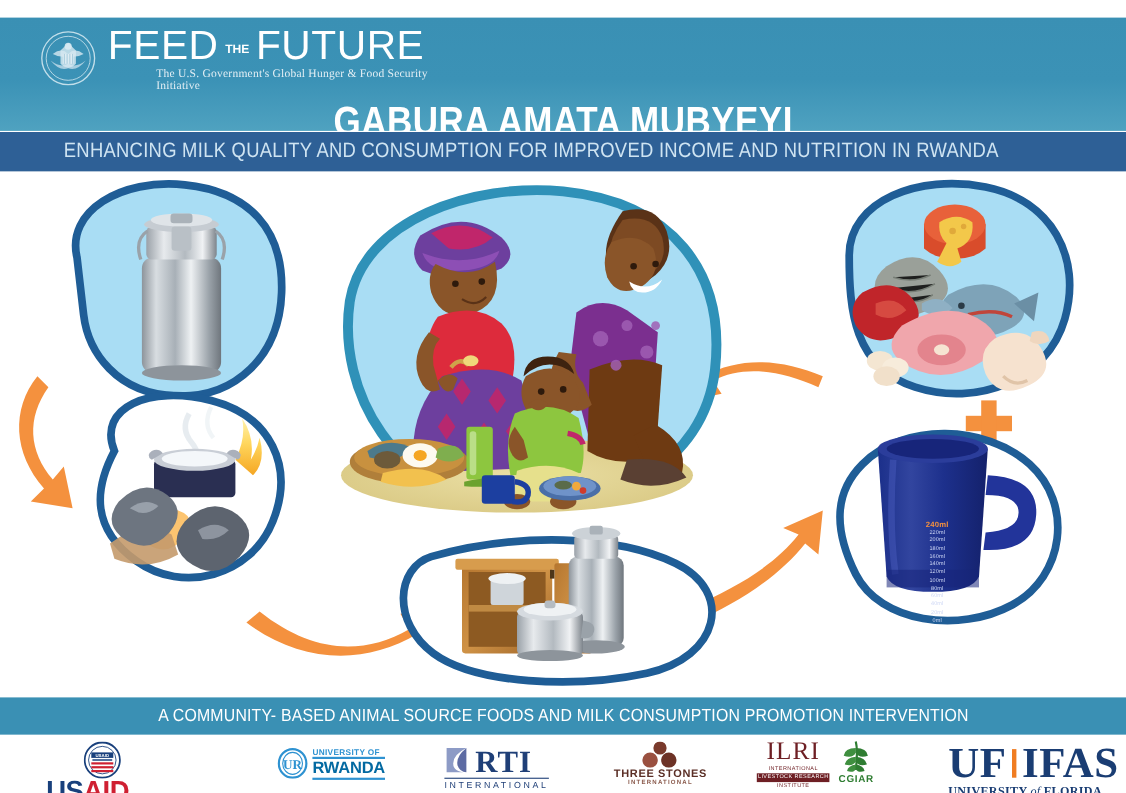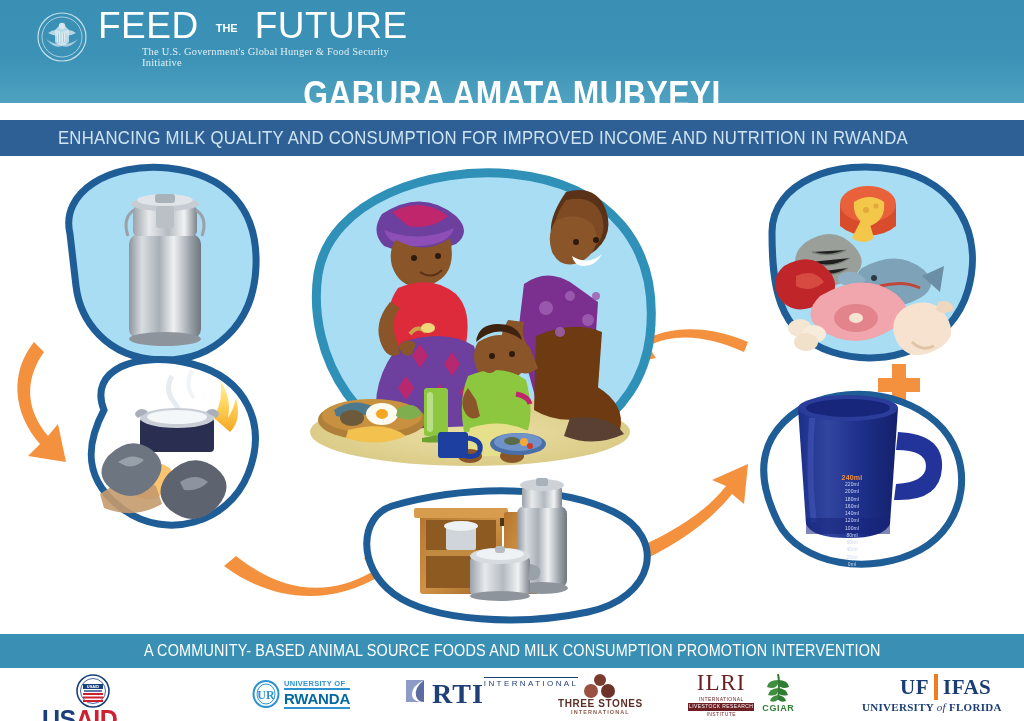--- a/index.html
+++ b/index.html
@@ -1,28 +1,28 @@
 <!DOCTYPE html>
 <html><head>
 <meta charset="utf-8">
 <style>
   html,body{margin:0;padding:0;background:#ffffff;}
   body{width:1024px;height:721px;overflow:hidden;font-family:"Liberation Sans",sans-serif;}
   .poster{position:relative;width:1024px;height:721px;background:#ffffff;}
 
   
-  .header-band{position:absolute;left:0;top:0;width:1024px;height:103px;
+  .header-band{position:absolute;left:0;top:16px;width:1024px;height:103px;
     background:linear-gradient(180deg,#3a90b4 0%,#3b92b6 55%,#4fa2c0 100%);}
   .ftf-logo{position:absolute;left:36px;top:8px;width:360px;height:58px;display:flex;align-items:center;}
   .seal{width:52px;height:52px;flex:0 0 52px;position:relative;opacity:.92;}
   .seal svg{display:block;}
   .ftf-text{margin-left:10px;}
   .ftf-words{display:flex;align-items:baseline;color:#ffffff;line-height:1;}
   .ftf-word{font-size:37px;font-weight:400;letter-spacing:.5px;font-family:"Liberation Sans",sans-serif;}
-  .ftf-the{display:inline-block;font-size:11px;font-weight:700;line-height:1.05;text-align:right;margin:0 17px;
+  .ftf-the{display:inline-block;font-size:11px;font-weight:700;line-height:1.05;text-align:right;margin:0 6px;
     transform:translateY(-6px);letter-spacing:0;}
   .ftf-the i{display:block;font-style:normal;}
   .ftf-tag{color:#e2eef4;font-family:"Liberation Serif",serif;font-size:10.5px;letter-spacing:.2px;margin-top:2px;margin-left:44px;}
 
   .main-title{position:absolute;left:0;top:74px;width:1024px;text-align:center;color:#ffffff;
     font-size:37px;font-weight:700;letter-spacing:.5px;transform:scaleX(.86);transform-origin:50% 50%;
     font-family:"Liberation Sans",sans-serif;}
   .subtitle-band{position:absolute;left:0;top:120px;width:1024px;height:36px;background:#2e6096;
     display:flex;align-items:center;}
   .subtitle-text{color:#cfe4f2;font-size:19px;font-weight:400;letter-spacing:.3px;
@@ -72,21 +72,21 @@
   .ilri-box{text-align:center;}
   .ilri-name{font-family:"Liberation Serif",serif;font-size:23px;color:#6e1f24;letter-spacing:1px;line-height:.95;}
   .ilri-sub{font-size:5px;color:#6e1f24;letter-spacing:.4px;line-height:1.5;margin-top:2px;}
   .ilri-sub .mid{background:#6e1f24;color:#fff;padding:0 1px;}
   .cgiar-box{text-align:center;margin-left:8px;}
   .cgiar-mark{width:26px;height:30px;margin:0 auto;}
   .cgiar-name{font-size:9px;font-weight:700;color:#2f7d32;letter-spacing:.6px;margin-top:1px;}
 
   
   .uf-row{display:flex;align-items:center;color:#1a3d73;font-family:"Liberation Serif",serif;
-    font-size:21px;font-weight:700;line-height:1;letter-spacing:.5px;margin-left:38px;}
+    font-size:39px;font-weight:700;line-height:1;letter-spacing:.5px;}
   .uf-bar{width:4px;height:26px;background:#f07d22;margin:0 5px;}
   .uf-sub{font-family:Liberation Serif, serif;font-size:11px;font-weight:700;color:#1a3d73;letter-spacing:.3px;margin-top:1px;}
   .uf-sub em{font-style:italic;font-weight:400;}
 </style>
 </head>
 <body>
 
 <div class="poster">
 
   <div class="header-band">
@@ -430,21 +430,21 @@
           <ellipse cx="14" cy="14" rx="9" ry="10" fill="none" stroke="#2e92d1" stroke-width="1"></ellipse>
           <text x="14" y="19" font-size="12" fill="#2e92d1" text-anchor="middle" font-family="Liberation Serif, serif" font-weight="bold">UR</text>
         </svg>
       </div>
       <div class="ur-txt">
         <div class="ur-small">UNIVERSITY OF</div>
         <div class="ur-big">RWANDA</div>
       </div>
     </div>
 
-    <div class="logo" style="left:404px;top:8px;flex-direction:row;align-items:flex-start;">
+    <div class="logo" style="left:404px;top:8px;flex-direction:column;align-items:flex-start;">
       <div class="rti-row">
         <div class="rti-mark">
           <svg viewBox="0 0 25 30" width="25" height="30">
             <path d="M2 4 L20 4 Q8 10 8 18 Q8 26 20 26 L2 26 Q2 15 2 4 Z" fill="#8d9bc6"></path>
             <path d="M20 4 Q10 12 12 20 Q14 26 20 26 L20 4 Z" fill="#5d6ba3"></path>
           </svg>
         </div>
         <div class="rti-name">RTI</div>
       </div>
       <div class="rti-sub" style="width:100%;">INTERNATIONAL</div>

